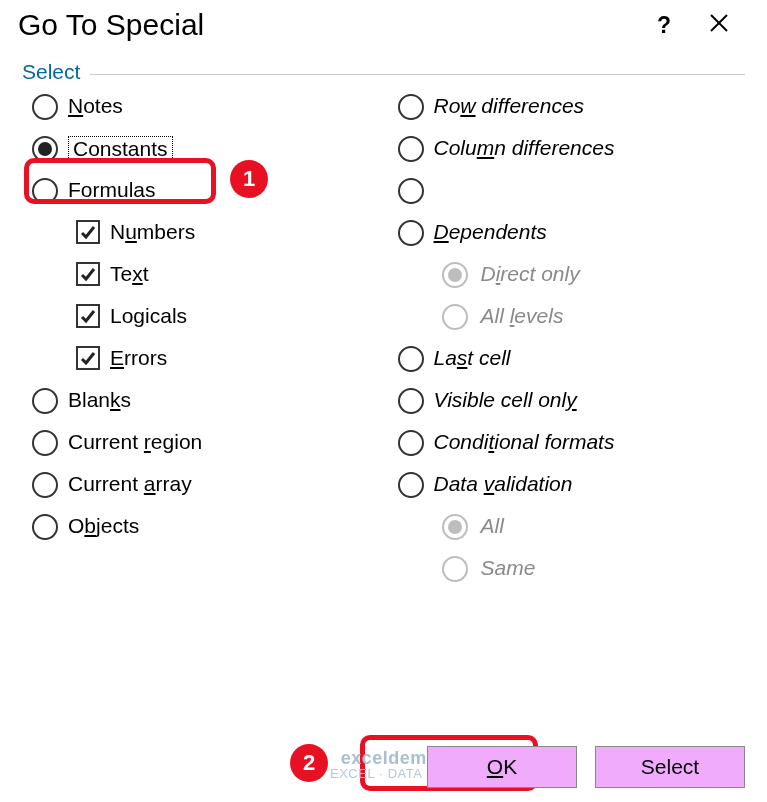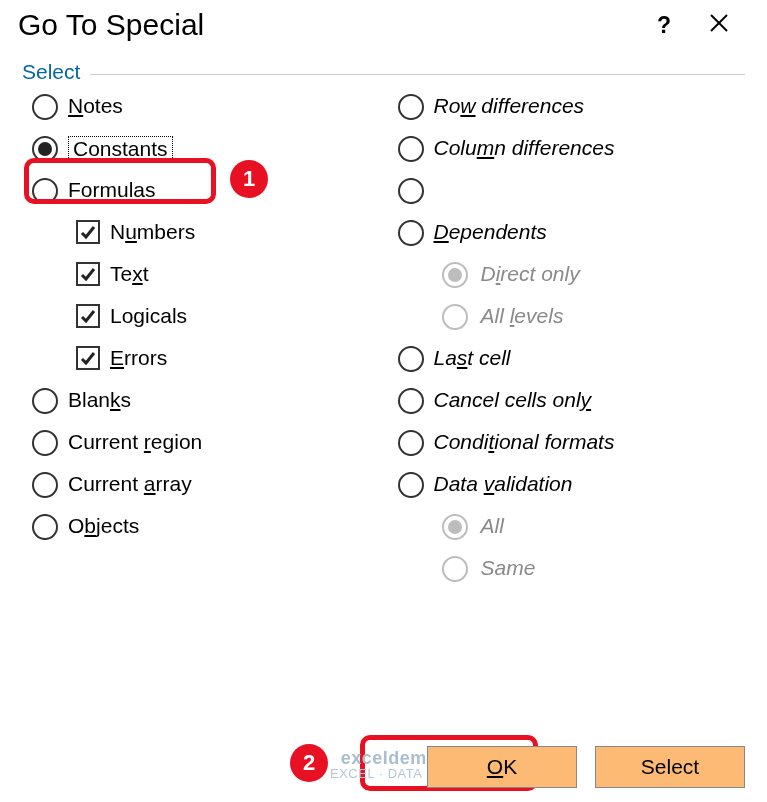--- a/index.html
+++ b/index.html
@@ -136,21 +136,21 @@
     bottom: 14px;
     right: 22px;
     display: flex;
     gap: 18px;
     align-items: center;
   }
   .btn {
     min-width: 150px;
     height: 42px;
     border: 1px solid #888;
-    background: #fdba74;
+    background: #f0abfc;
     display: flex;
     align-items: center;
     justify-content: center;
     font-size: 21px;
   }
 
   .watermark {
     position: absolute;
     bottom: 22px;
     left: 330px;
@@ -290,21 +290,21 @@
         <span class="lbl"><span>All </span><span class="u">l</span><span>evels</span></span>
       </div>
 
       <div class="row">
         <span class="radio"></span>
         <span class="lbl"><span>La</span><span class="u">s</span><span>t cell</span></span>
       </div>
 
       <div class="row">
         <span class="radio"></span>
-        <span class="lbl"><span>Cancel cells onl</span><span class="u">y</span><span></span></span>
+        <span class="lbl"><span>Visible cell onl</span><span class="u">y</span><span></span></span>
       </div>
 
       <div class="row">
         <span class="radio"></span>
         <span class="lbl"><span>Condi</span><span class="u">t</span><span>ional formats</span></span>
       </div>
 
       <div class="row">
         <span class="radio"></span>
         <span class="lbl"><span>Data </span><span class="u">v</span><span>alidation</span></span>

